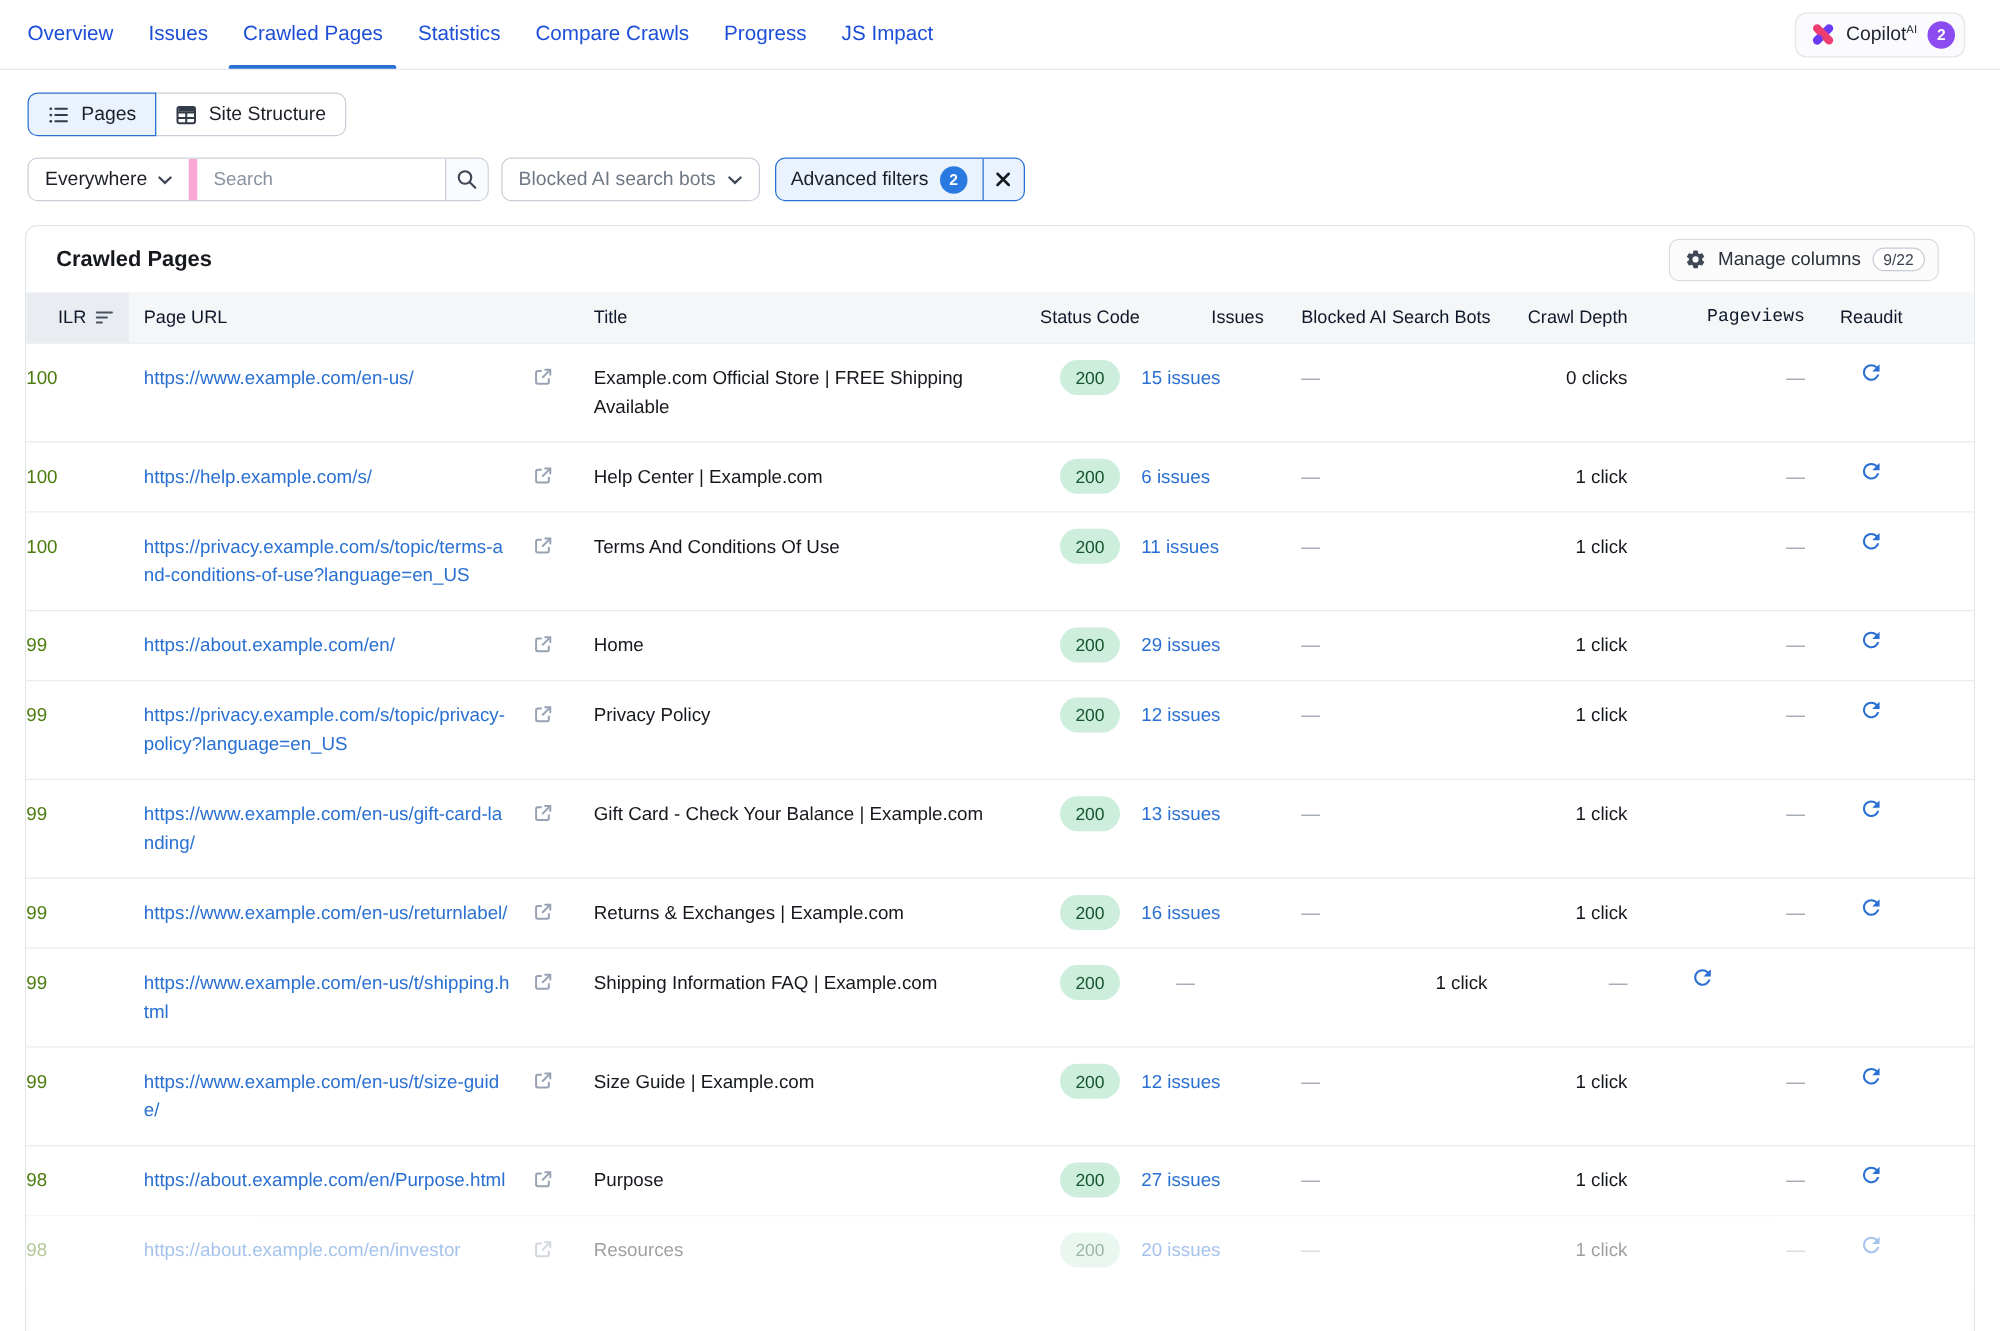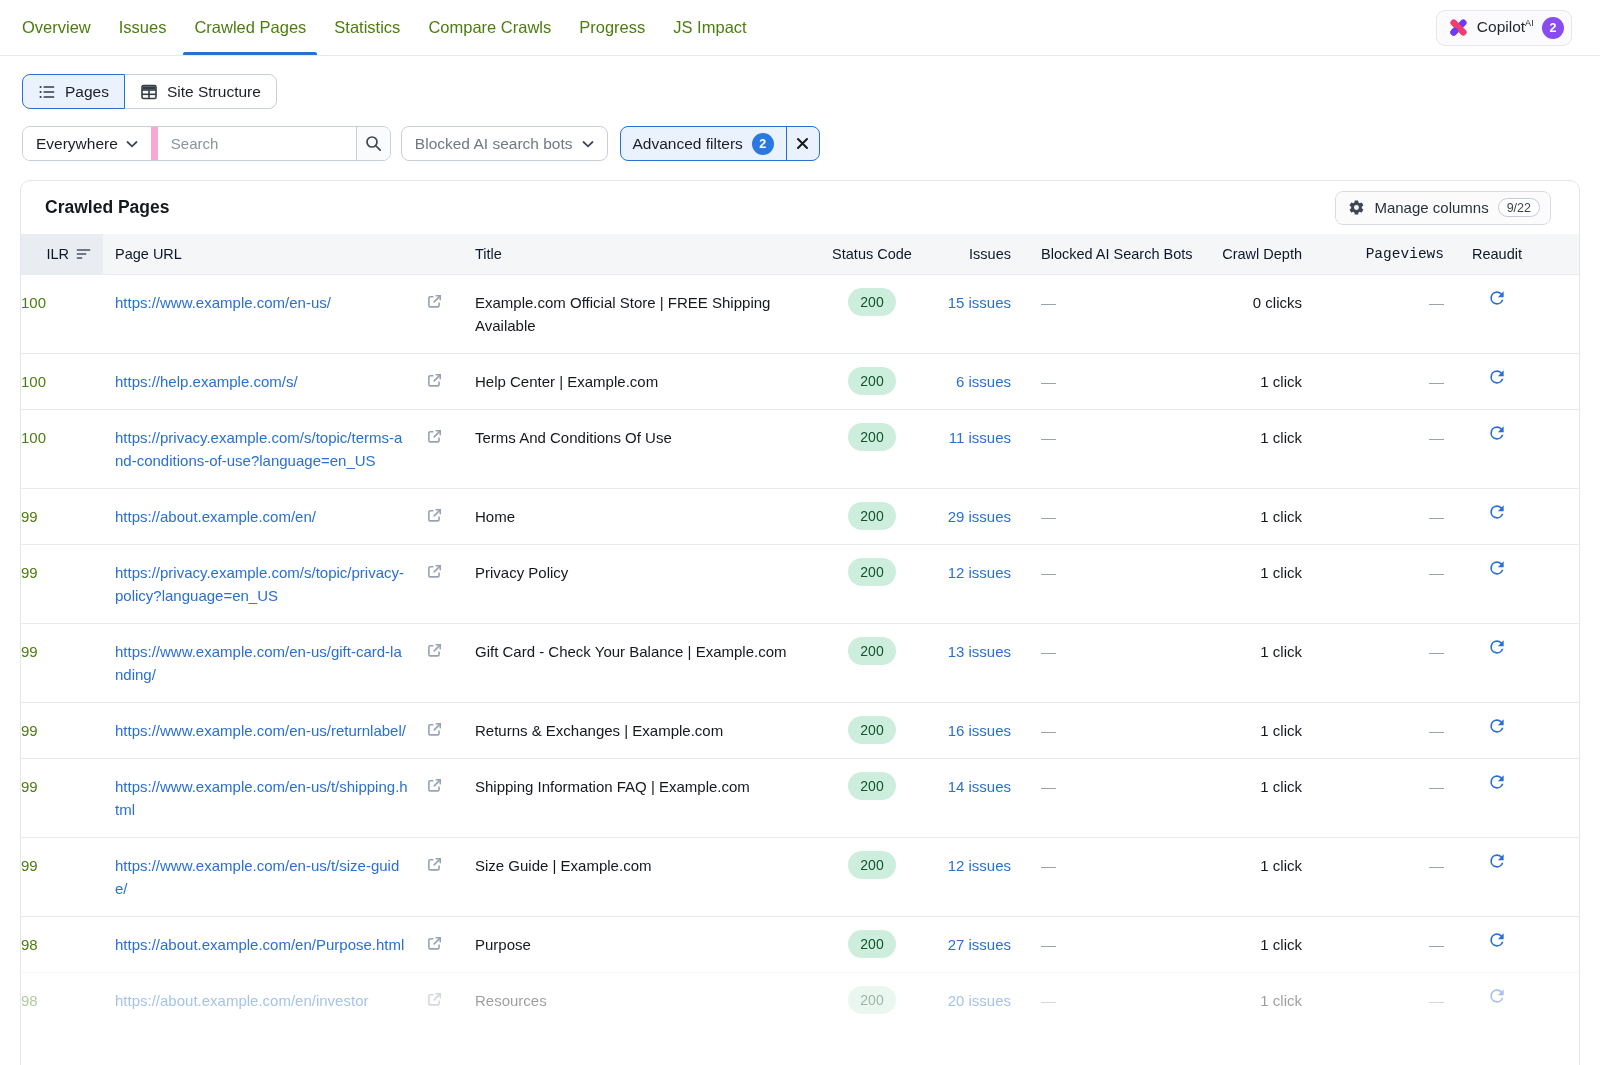--- a/index.html
+++ b/index.html
@@ -3,21 +3,21 @@
 <meta charset="utf-8">
 <style>
   * { margin: 0; padding: 0; box-sizing: border-box; }
   html, body { width: 1600px; height: 1065px; overflow: hidden; background: #fff; }
   body { font-family: "Liberation Sans", "DejaVu Sans", sans-serif; color: #1c1f26; }
 
   
   .topnav { height: 56px; display: flex; align-items: center; justify-content: space-between;
             padding: 0 28px 0 11px; border-bottom: 1px solid #e7e9ed; }
   .tabs { display: flex; height: 100%; gap: 6px; }
-  .tab { display: flex; align-items: center; padding: 16px 11px; font-size: 16.5px; color: #4d7c0f;
+  .tab { display: flex; align-items: center; padding: 16px 11px; font-size: 16.5px; color: #1d4ed8;
          position: relative; cursor: pointer; white-space: nowrap; }
   .tab.active::after { content: ""; position: absolute; left: 0; right: 0; bottom: 0; height: 3px;
                        background: #2a70d2; border-radius: 2px 2px 0 0; }
   .copilot { display: flex; align-items: center; gap: 8px; height: 36px; padding: 0 7px 0 11px;
              background: #fbfbfd; border: 1px solid #e3e6ea; border-radius: 9px; cursor: pointer; }
   .copilot-text { font-size: 15.5px; color: #1f2430; }
   .copilot-text sup { font-size: 9px; letter-spacing: .2px; }
   .copilot-badge { width: 22px; height: 22px; border-radius: 50%; background: #8a4bf0; color: #fff;
                    font-size: 12.5px; font-weight: bold; display: flex; align-items: center; justify-content: center; }
 
@@ -81,21 +81,21 @@
   .tr.faded { opacity: .42; }
   .td { padding-top: 16px; padding-bottom: 16px; }
   .c-ilr { text-align: left; padding-right: 14px; color: #4d7c0f; }
   .c-url { position: relative; padding-left: 12px; padding-right: 44px; }
   .c-url a { color: #2a70d2; text-decoration: none; word-break: break-all; cursor: pointer; }
   .ext { position: absolute; top: 18px; right: 10px; cursor: pointer; display: inline-flex; }
   .c-title { padding-left: 22px; padding-right: 32px; color: #15181d; }
   .c-status { display: flex; justify-content: center; align-items: flex-start; padding-top: 13px; }
   .pill { height: 28px; padding: 0 12px; display: inline-flex; align-items: center; border-radius: 15px;
           background: #cdeedd; color: #14532d; font-size: 14px; font-weight: 500; }
-  .c-issues { text-align: right; padding-right: 2px; }
+  .c-issues { padding-right: 2px; }
   .c-issues a { color: #2a70d2; text-decoration: none; cursor: pointer; }
   .c-blocked { padding-left: 28px; color: #9aa2ad; }
   .c-depth { text-align: right; padding-right: 3px; color: #15181d; }
   .c-views { text-align: right; padding-right: 3px; color: #9aa2ad; }
   .c-reaudit { display: flex; justify-content: center; padding-right: 28px; padding-top: 13px; }
   .reaudit-btn { cursor: pointer; display: inline-flex; }
 
   .icon { display: inline-flex; flex: none; }
 </style>
 </head>
@@ -462,23 +462,20 @@
           <path d="M7 3.5H4a1.3 1.3 0 0 0-1.3 1.3v7A1.3 1.3 0 0 0 4 13.1h7a1.3 1.3 0 0 0 1.3-1.3V9"></path>
           <path d="M9.6 2.6h3.8v3.8" stroke-linecap="round"></path>
           <path d="M13.1 2.9 7.7 8.3" stroke-linecap="round"></path>
         </svg>
       </span>
     </div>
     <div class="td c-title">Shipping Information FAQ | Example.com</div>
     <div class="c-status">
       <span class="pill">200</span>
     </div>
-    <div class="td c-issues">
-      <a>14 issues</a>
-    </div>
     <div class="td c-blocked">—</div>
     <div class="td c-depth">1 click</div>
     <div class="td c-views">—</div>
     <div class="c-reaudit">
       <span class="reaudit-btn icon">
         <svg width="20" height="20" viewBox="0 0 24 24" fill="#2a6fd3">
               <path d="M17.65 6.35A7.96 7.96 0 0 0 12 4a8 8 0 1 0 7.73 10h-2.08A6 6 0 1 1 12 6c1.66 0 3.14.69 4.22 1.78L13 11h7V4l-2.35 2.35z"></path>
             </svg>
       </span>
     </div>

